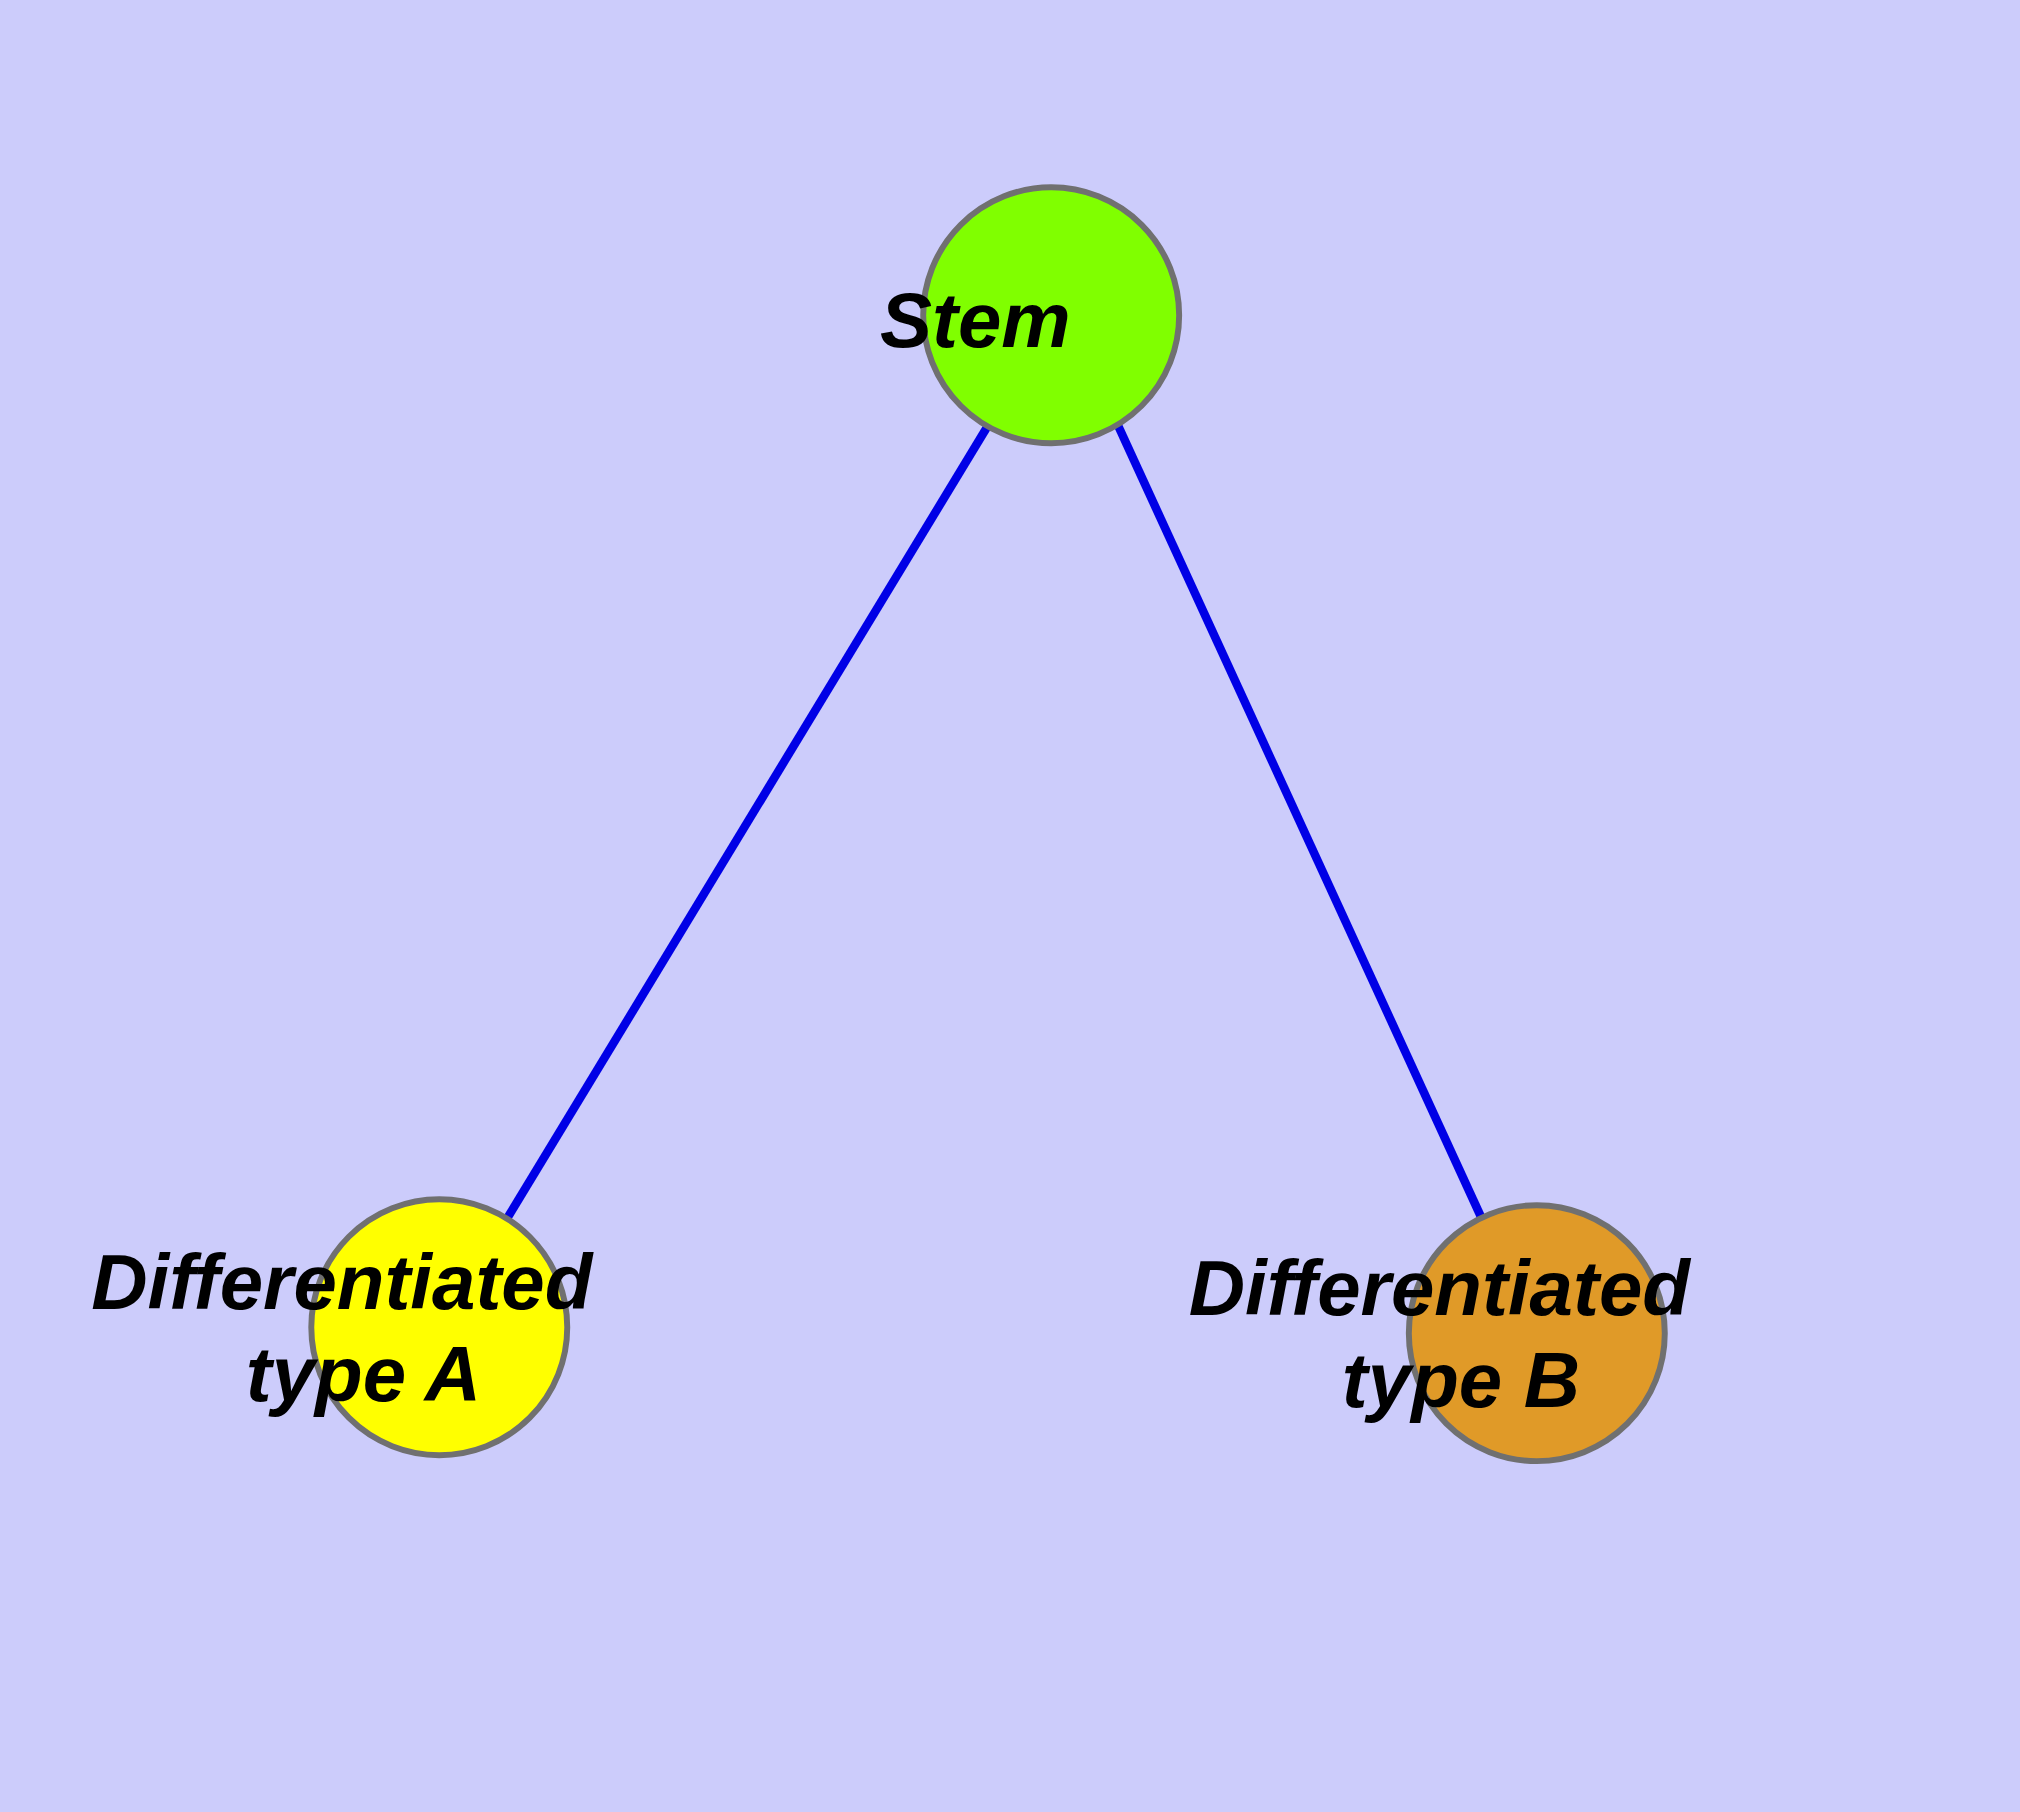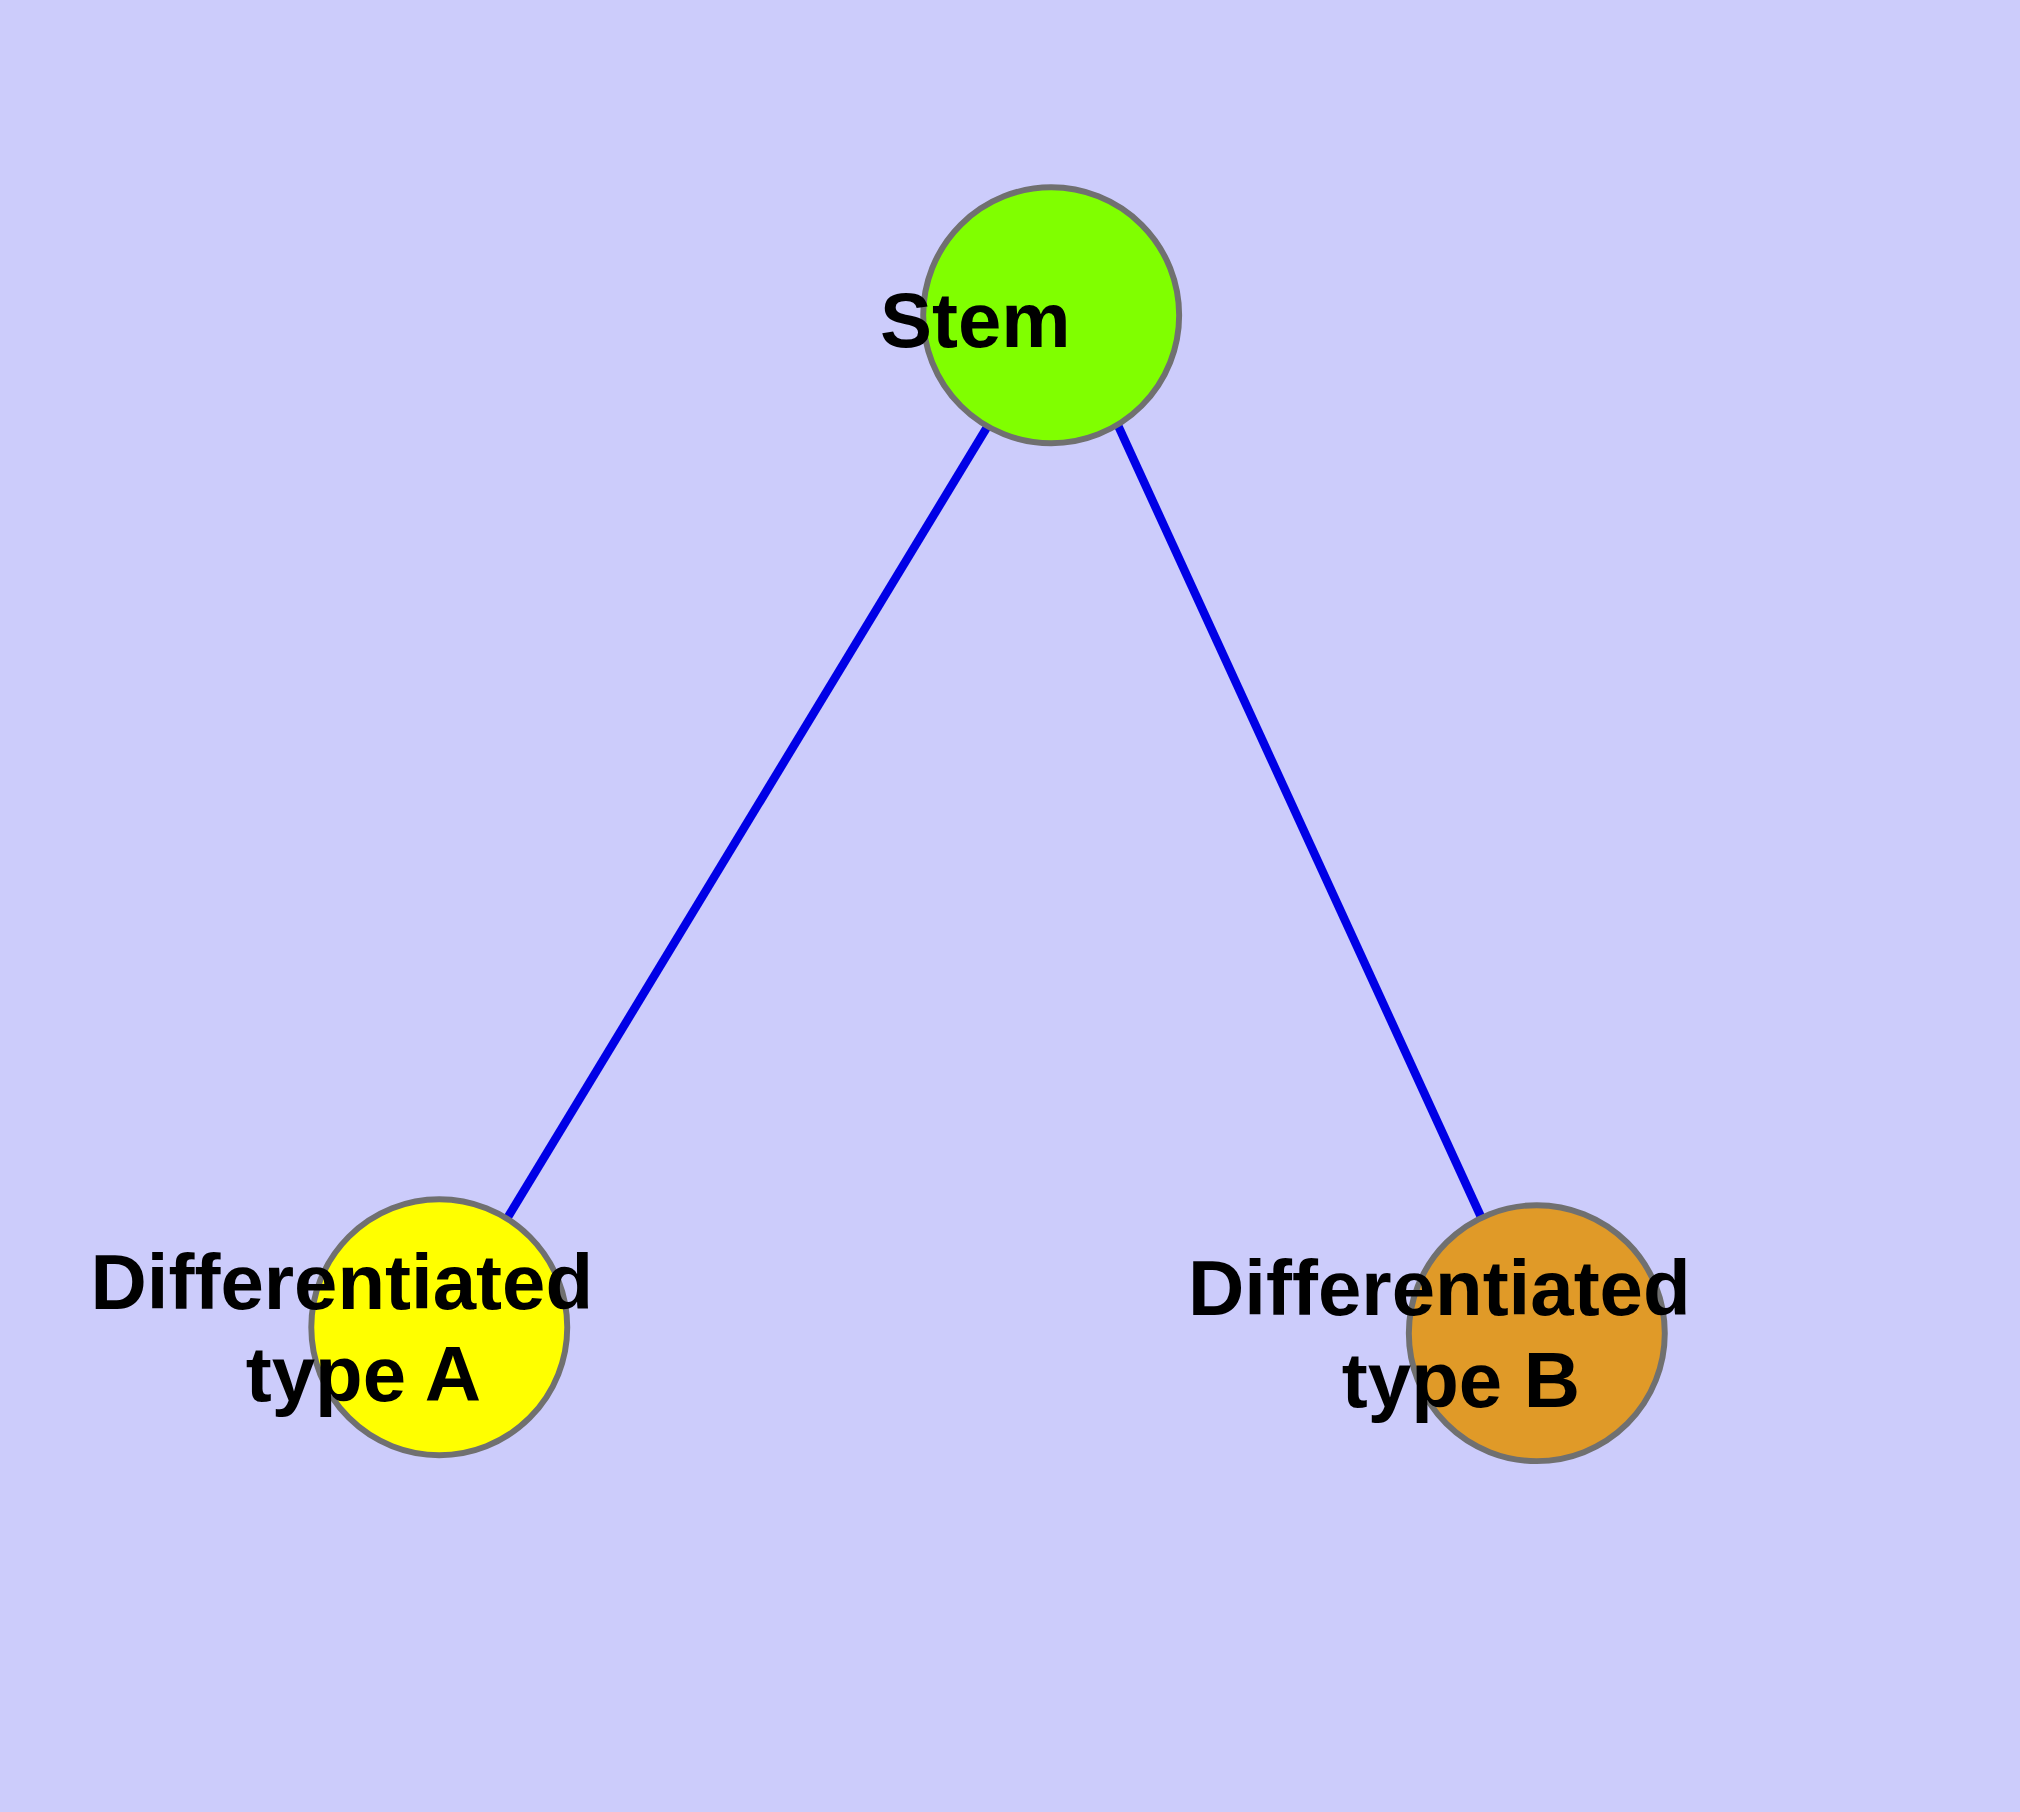--- a/index.html
+++ b/index.html
@@ -9,20 +9,21 @@
   }
   body {
     font-family: "Liberation Sans", sans-serif;
   }
   #canvas {
     position: relative;
     width: 2021px;
     height: 1812px;
     overflow: hidden;
     background: #ccccfb;
+    font-style: italic;
   }
   #graph-svg {
     position: absolute;
     left: 0;
     top: 0;
     width: 2021px;
     height: 1812px;
     display: block;
   }
   .node-circle {

